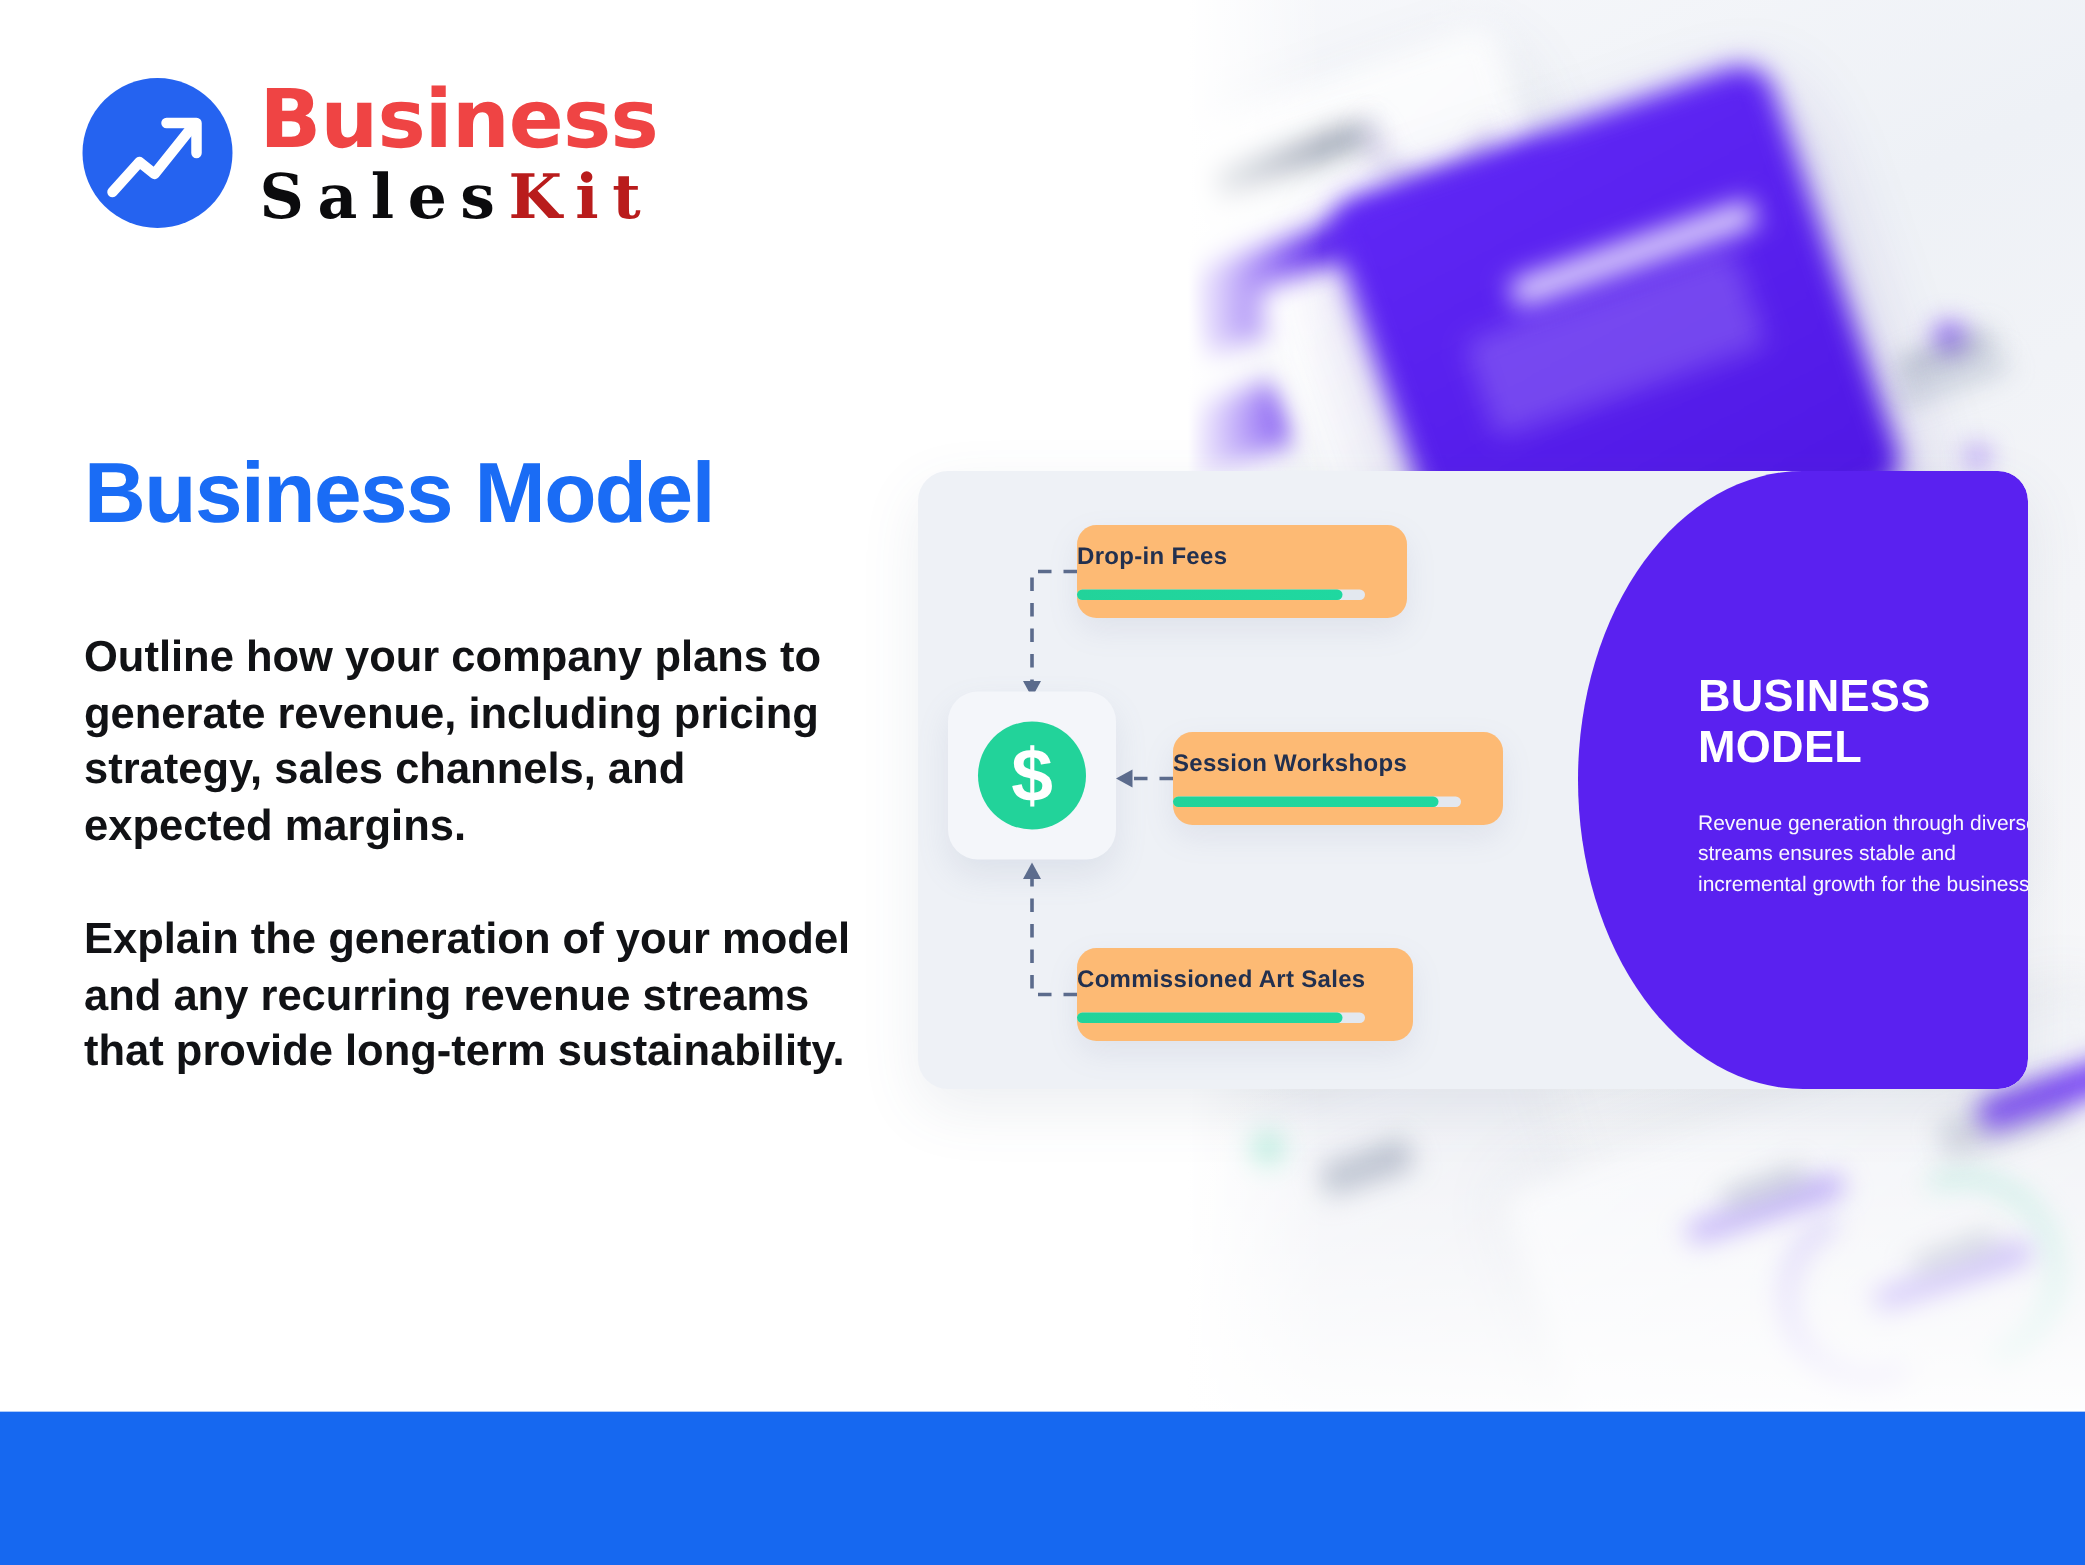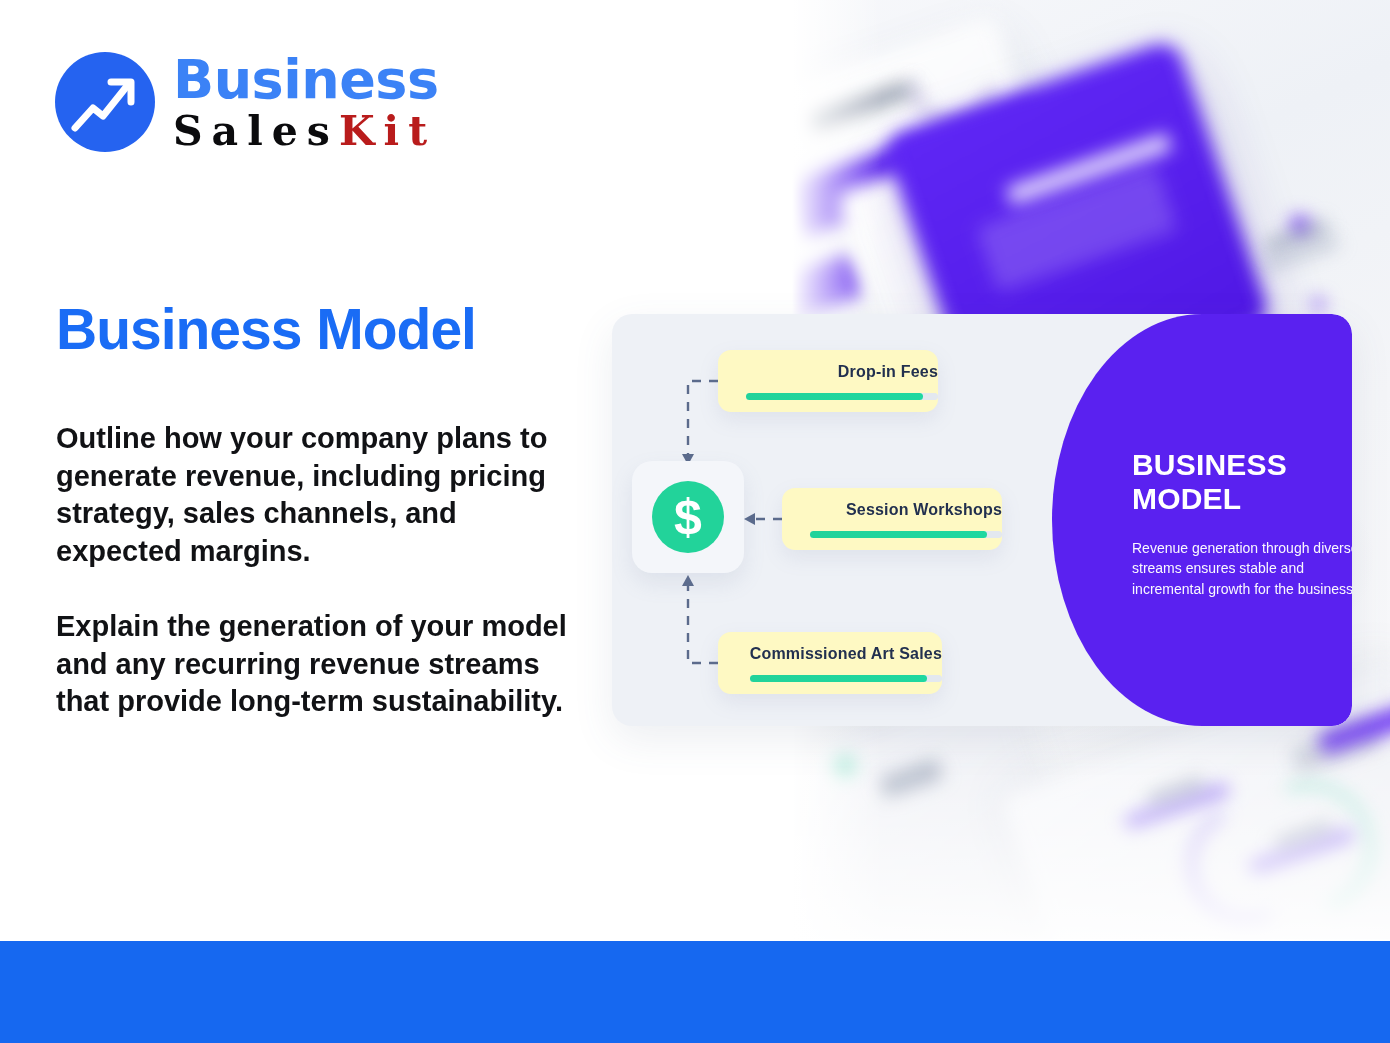--- a/index.html
+++ b/index.html
@@ -122,21 +122,21 @@
   .left { position:absolute; left:0; top:0; width:792px; height:941px; }
 
   .logo { position:absolute; left:55px; top:52px; display:flex; align-items:center; gap:18px; }
   .logo-mark {
     width:100px; height:100px; border-radius:50%;
     background:#2563f0; position:relative; flex:0 0 auto;
   }
   .logo-mark svg { position:absolute; left:0; top:0; }
   .logo-words { display:flex; flex-direction:column; line-height:1; }
   .logo-word-1 {
-    font-size:54px; font-weight:bold; color:#3b82f6; letter-spacing:-0.5px;
+    font-size:54px; font-weight:bold; color:#ef4444; letter-spacing:-0.5px;
     font-family:"DejaVu Sans", sans-serif;
   }
   .logo-word-2 {
     font-size:41px; font-weight:bold; color:#0b0b0d; letter-spacing:9px;
     margin-top:4px; font-family:"DejaVu Serif", serif;
   }
   .logo-word-2 .kit { color:#b91c1c; }
 
   .headline {
     position:absolute; left:56px; top:296px;
@@ -162,23 +162,23 @@
     box-shadow:0 10px 22px rgba(120,135,170,.14);
     display:flex; align-items:center; justify-content:center;
   }
   .coin {
     width:72px; height:72px; border-radius:50%; background:#22d39a;
     display:flex; align-items:center; justify-content:center;
   }
   .coin span { color:#ffffff; font-size:50px; font-weight:bold; line-height:1; font-family:"Liberation Sans", sans-serif; }
 
   .stream-card {
-    position:absolute; background:#fef9c3; border-radius:13px;
+    position:absolute; background:#fdba74; border-radius:13px;
     box-shadow:0 8px 20px rgba(120,135,170,.13);
-    display:flex; flex-direction:column; align-items:flex-end; justify-content:center;
+    display:flex; flex-direction:column; align-items:flex-start; justify-content:center;
   }
   .stream-card .label {
     font-size:16px; font-weight:bold; color:#22304f; letter-spacing:.2px; white-space:nowrap;
   }
   .bar-track {
     margin-top:12px; height:7px; border-radius:4px; background:#e3e8ef; position:relative;
   }
   .bar-fill {
     position:absolute; left:0; top:0; height:100%; border-radius:4px;
     background:linear-gradient(90deg,#22d39a,#1fd8a0);

